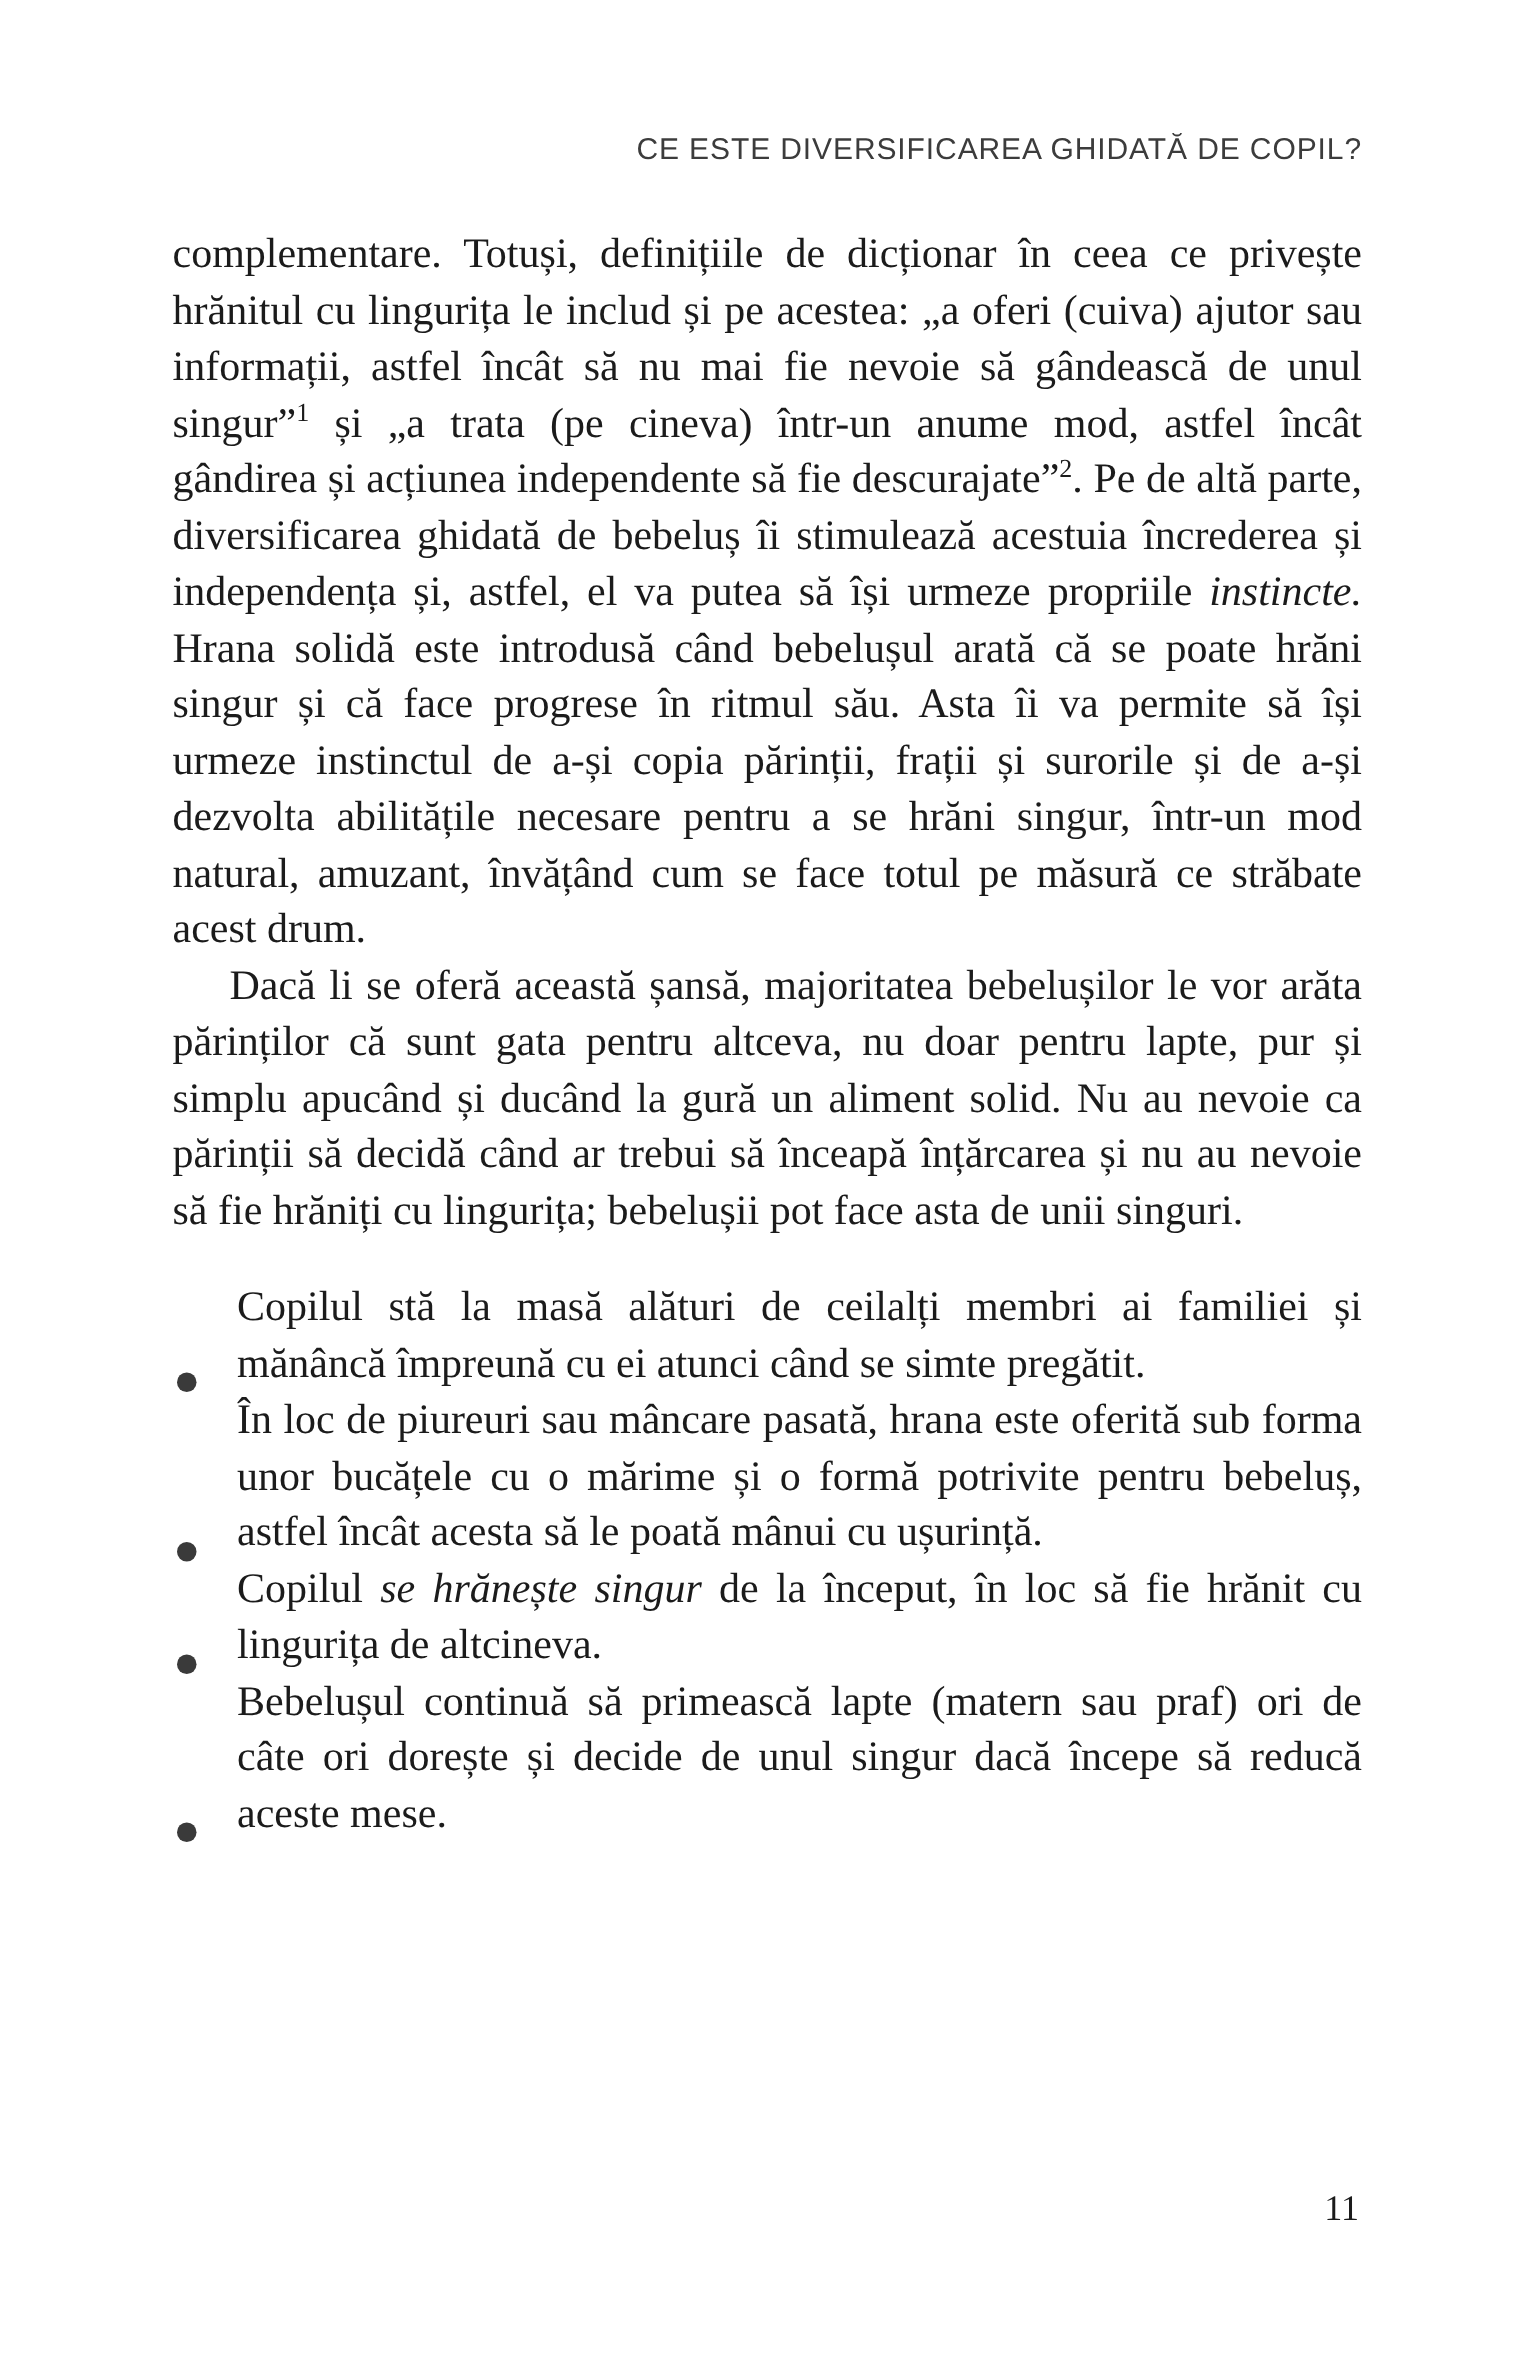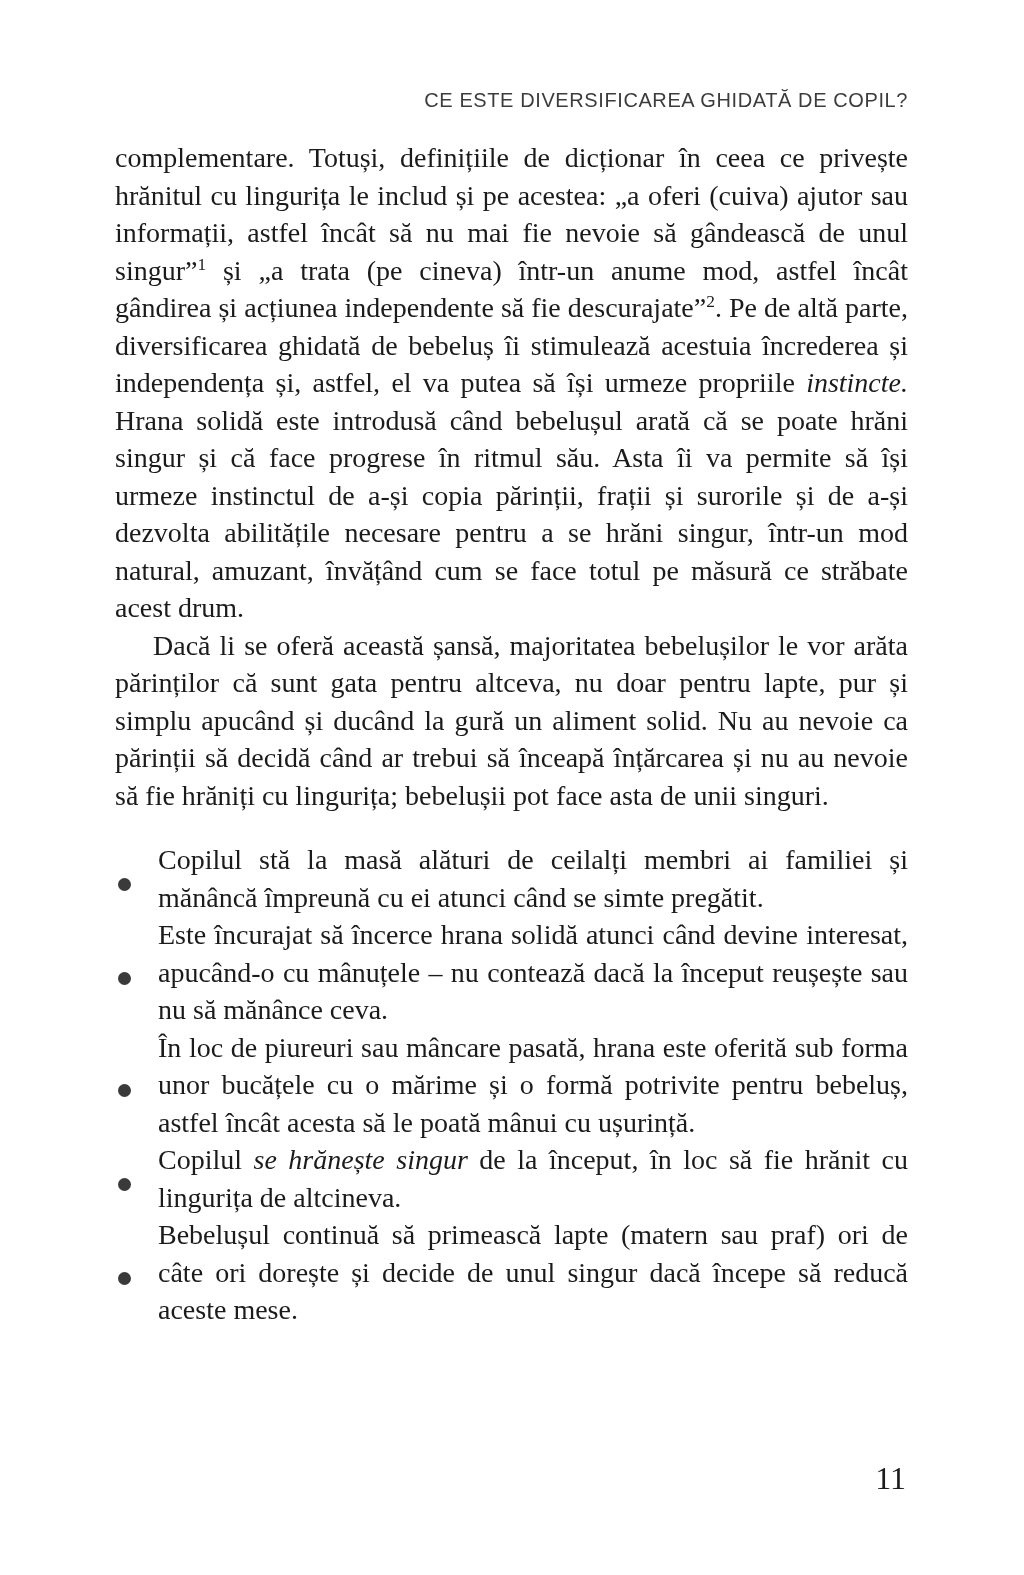--- a/index.html
+++ b/index.html
@@ -15,21 +15,21 @@
     overflow: hidden;
   }
 
   .running-head {
     font-family: "Liberation Sans", sans-serif;
     font-size: 20px;
     line-height: 25px;
     letter-spacing: 0.6px;
     color: #3c3c3c;
     text-align: right;
-    margin-bottom: 26px;
+    margin-bottom: 38px;
   }
 
   .body-text {
     font-family: "Liberation Serif", serif;
     font-size: 28px;
     line-height: 37.5px;
     color: #1b1b1b;
     text-align: justify;
   }
 
@@ -44,21 +44,21 @@
 
   .italic { font-style: italic; }
 
   .bullet-list {
     list-style: none;
     margin-top: 27px;
   }
 
   .bullet-item {
     display: flex;
-    align-items: center;
+    align-items: flex-end;
   }
 
   .bullet-marker {
     flex: none;
     width: 13px;
     height: 13px;
     border-radius: 50%;
     background: #3a3a3a;
     margin: 12px 27px 0 3px;
   }
@@ -66,21 +66,21 @@
   .bullet-body {
     flex: 1 1 auto;
     text-align: justify;
   }
 
   .page-number {
     position: absolute;
     top: 1460px;
     right: 118px;
     font-family: "Liberation Serif", serif;
-    font-size: 32px;
+    font-size: 24px;
     color: #1b1b1b;
   }
 </style>
 </head>
 <body>
 
 <div class="page">
 
   <div class="running-head">CE ESTE DIVERSIFICAREA GHIDATĂ DE COPIL?</div>
 
@@ -91,24 +91,20 @@
     <p class="para indent">Dacă li se oferă această șansă, majoritatea bebelușilor le vor arăta părinților că sunt gata pentru altceva, nu doar pentru lapte, pur și simplu apucând și ducând la gură un aliment solid. Nu au nevoie ca părinții să decidă când ar trebui să înceapă înțărcarea și nu au nevoie să fie hrăniți cu lingurița; bebelușii pot face asta de unii singuri.</p>
 
 
     <ul class="bullet-list">
 
       <li class="bullet-item">
         <span class="bullet-marker"></span>
         <div class="bullet-body">Copilul stă la masă alături de ceilalți membri ai familiei și mănâncă împreună cu ei atunci când se simte pregătit.</div>
       </li>
 
-      <li class="bullet-item">
-        <span class="bullet-marker"></span>
-        <div class="bullet-body">Este încurajat să încerce hrana solidă atunci când devine interesat, apucând-o cu mânuțele – nu contează dacă la început reușește sau nu să mănânce ceva.</div>
-      </li>
 
       <li class="bullet-item">
         <span class="bullet-marker"></span>
         <div class="bullet-body">În loc de piureuri sau mâncare pasată, hrana este oferită sub forma unor bucățele cu o mărime și o formă potrivite pentru bebeluș, astfel încât acesta să le poată mânui cu ușurință.</div>
       </li>
 
       <li class="bullet-item">
         <span class="bullet-marker"></span>
         <div class="bullet-body"><span>Copilul </span><span class="italic">se hrănește singur</span><span> de la început, în loc să fie hrănit cu lingurița de altcineva.</span></div>
       </li>

